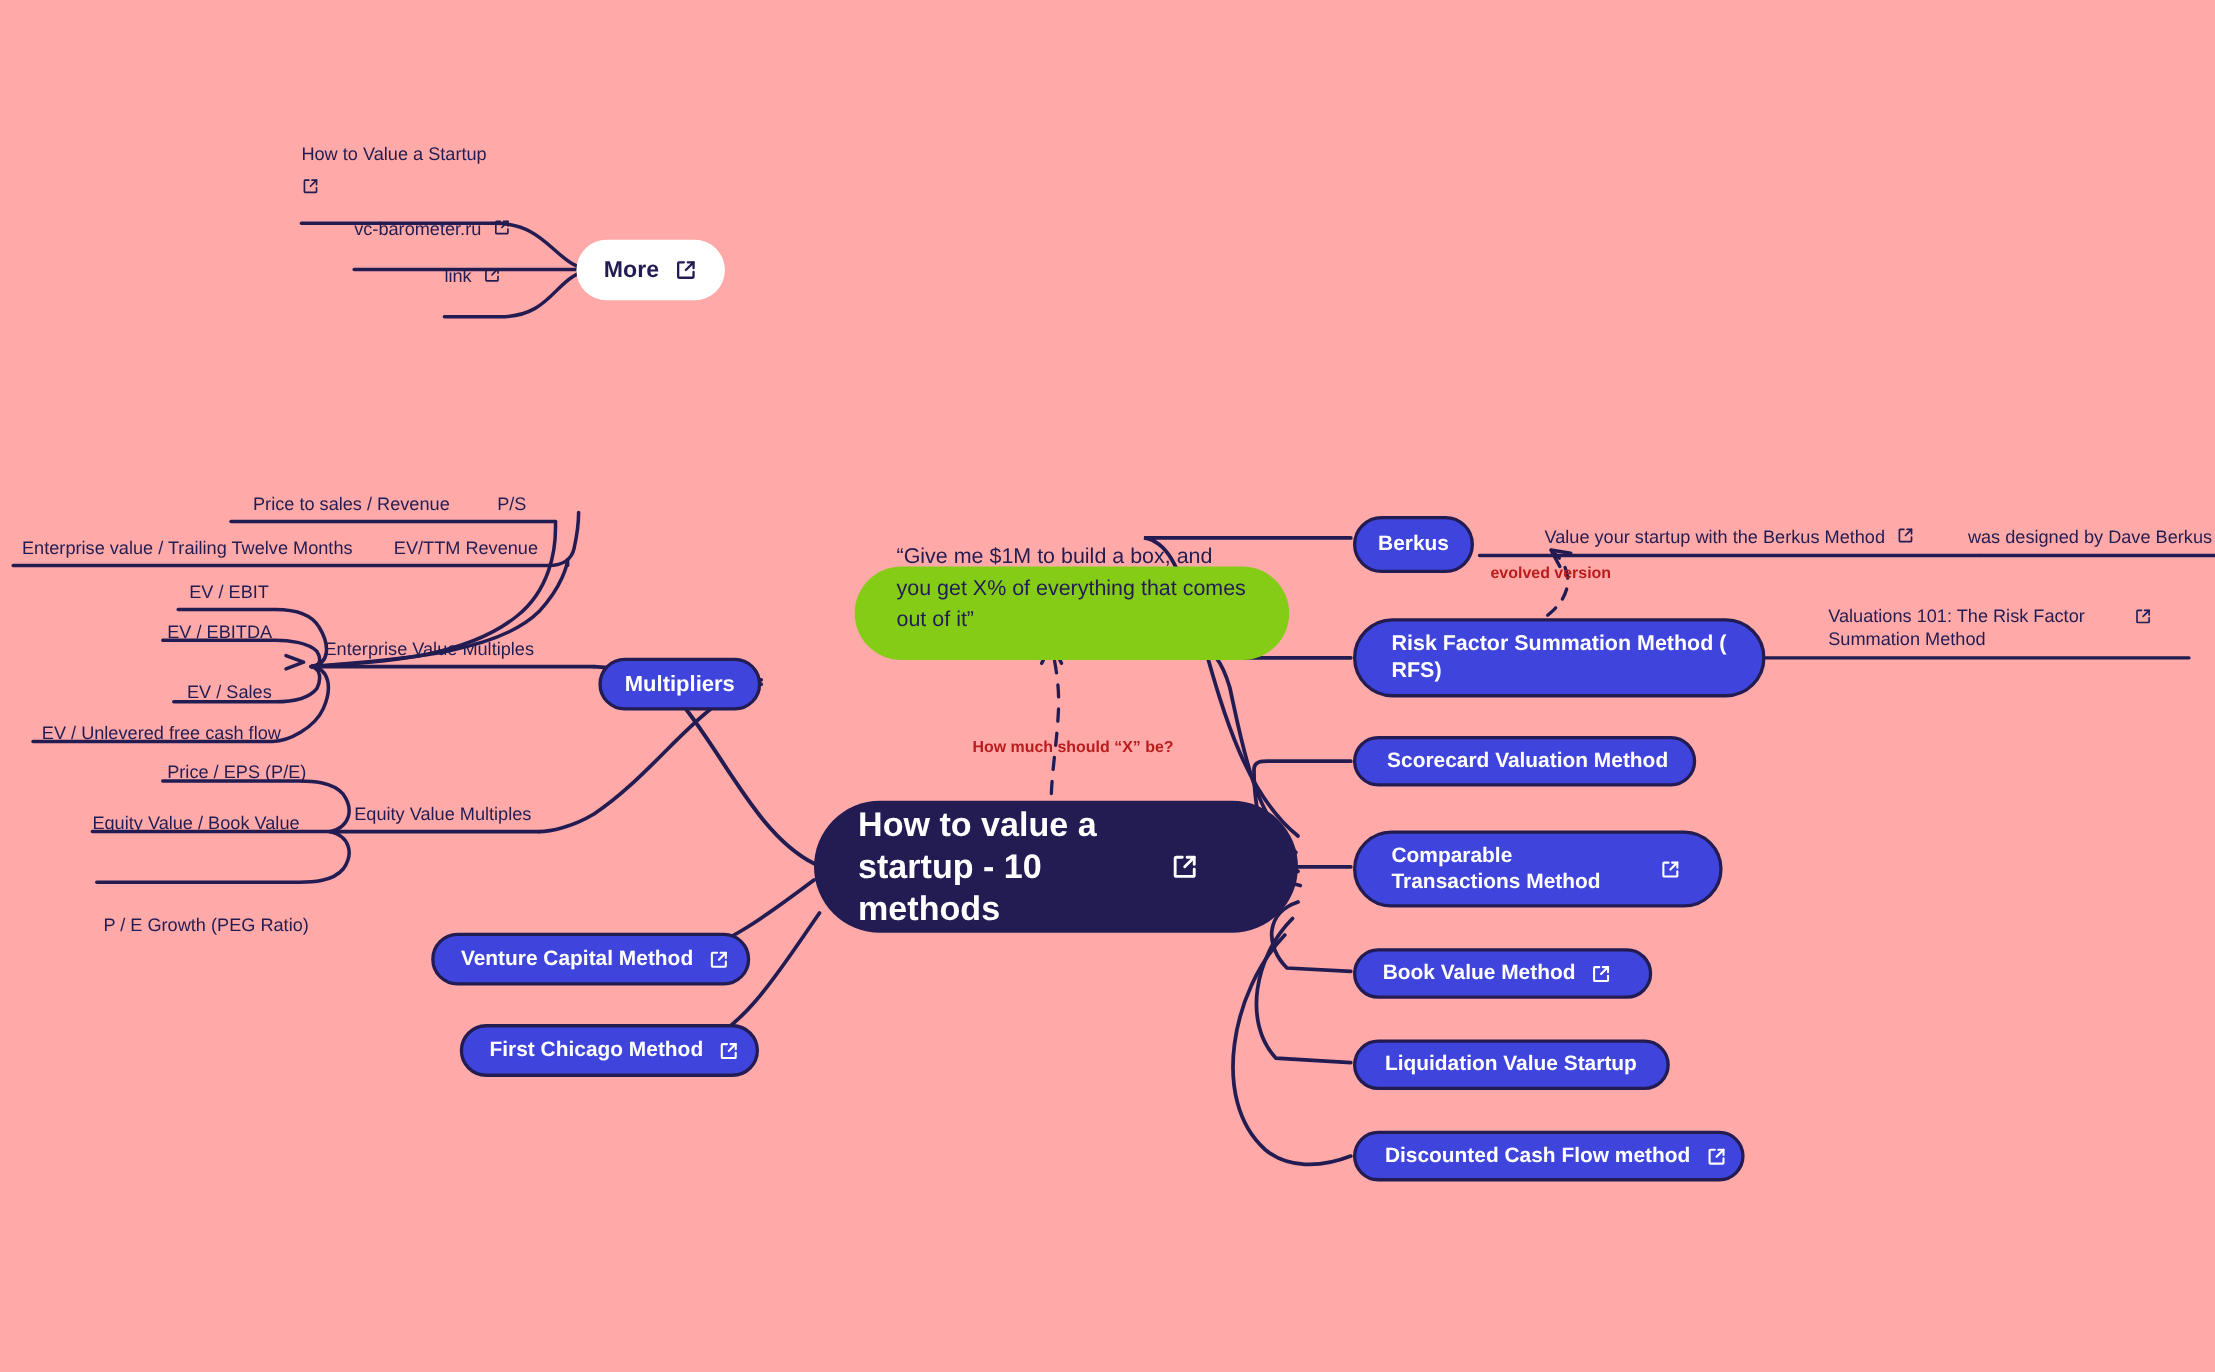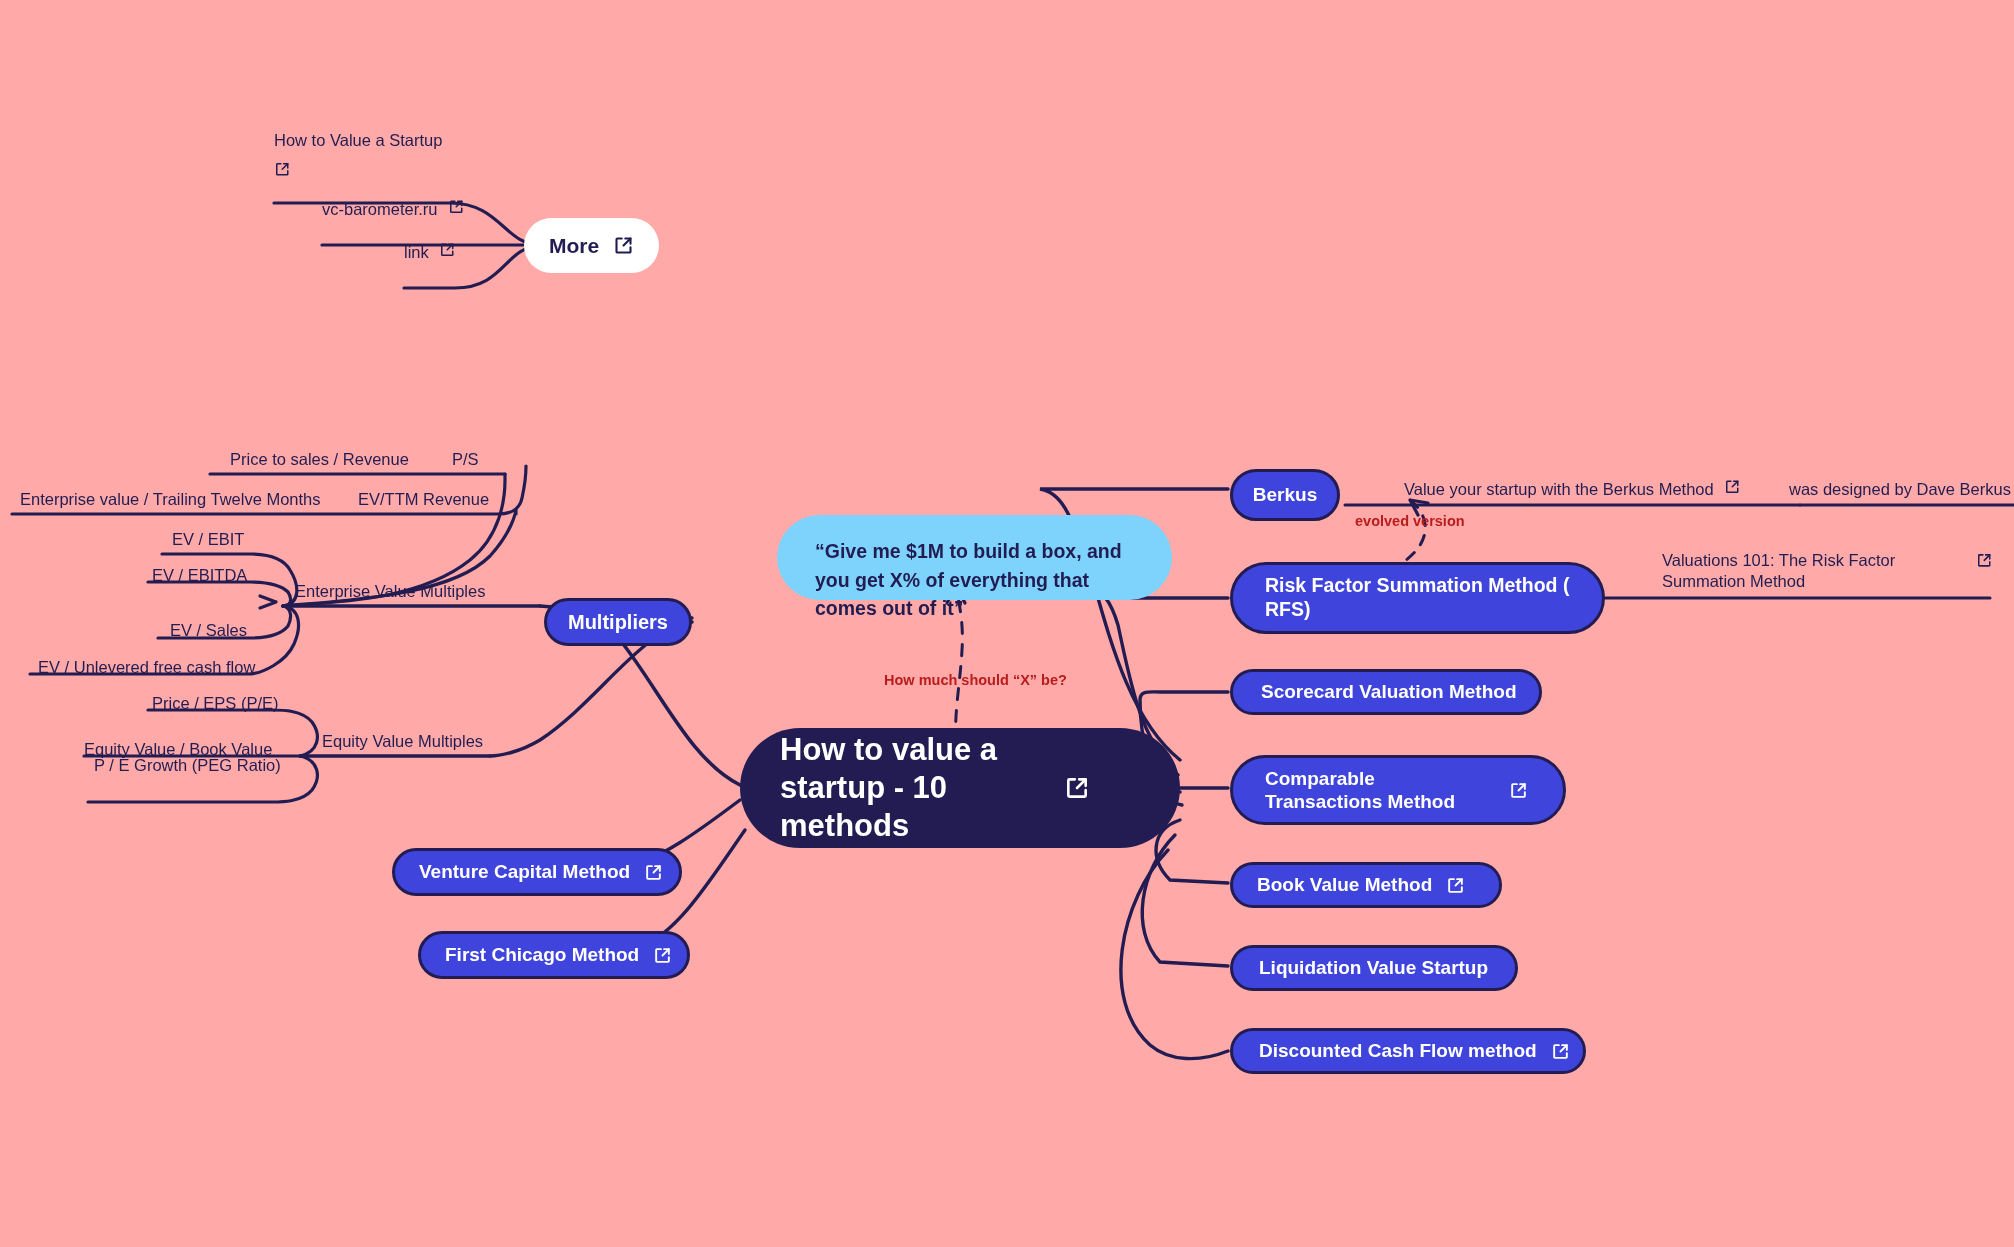--- a/index.html
+++ b/index.html
@@ -55,29 +55,29 @@
   .node-more {
     background: #FFFFFF;
     border: none;
     color: #221C52;
     font-size: 21px;
     border-radius: 999px;
   }
   .quote-box {
     position: absolute;
     box-sizing: border-box;
-    background: #7dd3fc;
+    background: #84cc16;
     border-radius: 46px;
     color: #221C52;
-    font-weight: bold;
+    font-weight: normal;
     font-size: 19.5px;
     line-height: 1.47;
     padding: 22px 38px;
     display: flex;
-    align-items: flex-start;
+    align-items: flex-end;
   }
   .plain-label {
     position: absolute;
     color: #221C52;
     font-size: 16.5px;
     line-height: 1.3;
     white-space: nowrap;
     display: flex;
     align-items: flex-start;
     gap: 10px;
@@ -232,21 +232,21 @@
   <div class="plain-label" style="left:295px; top:602px; transform:translateY(-100%);">
     <span>Enterprise Value Multiples</span>
   </div>
 
   <div class="plain-label" style="left:152px; top:714px; transform:translateY(-100%);">
     <span>Price / EPS (P/E)</span>
   </div>
   <div class="plain-label" style="left:84px; top:760px; transform:translateY(-100%);">
     <span>Equity Value / Book Value</span>
   </div>
-  <div class="plain-label" style="left:94px; top:776px; transform:translateY(-100%);text-align:center;">
+  <div class="plain-label" style="left:94px; top:853px; transform:translateY(-100%);text-align:center;">
     <span>P / E Growth (PEG Ratio)</span>
   </div>
   <div class="plain-label" style="left:322px; top:752px; transform:translateY(-100%);">
     <span>Equity Value Multiples</span>
   </div>
 
   <div class="node" style="left:544px; top:598px; width:148px; height:48px; padding:0 20px; justify-content:center; font-size:20px;">
     <span class="node-label">Multipliers</span>
   </div>
 
@@ -347,21 +347,21 @@
           <path d="M14 4h6v6"></path>
           <path d="M20 4l-8 8"></path>
         </svg>
       </span>
   </div>
 
   <div class="plain-label" style="left:1789px; top:500px; transform:translateY(-100%);">
     <span>was designed by Dave Berkus</span>
   </div>
 
-  <div class="plain-label wrap" style="left:1662px; top:593px; width:330px; transform:translateY(-100%); justify-content:space-between;">
+  <div class="plain-label wrap" style="left:1662px; top:593px; width:330px; transform:translateY(-100%); justify-content:flex-start;">
     <span style="max-width:268px;">Valuations 101: The Risk Factor Summation Method</span>
     <span class="ext-icon" style="margin-top:2px;">
         <svg viewBox="0 0 24 24" fill="none" stroke="#221C52" stroke-width="2.2" stroke-linecap="round" stroke-linejoin="round">
           <path d="M10 4H5a1 1 0 0 0-1 1v14a1 1 0 0 0 1 1h14a1 1 0 0 0 1-1v-5"></path>
           <path d="M14 4h6v6"></path>
           <path d="M20 4l-8 8"></path>
         </svg>
       </span>
   </div>
 

